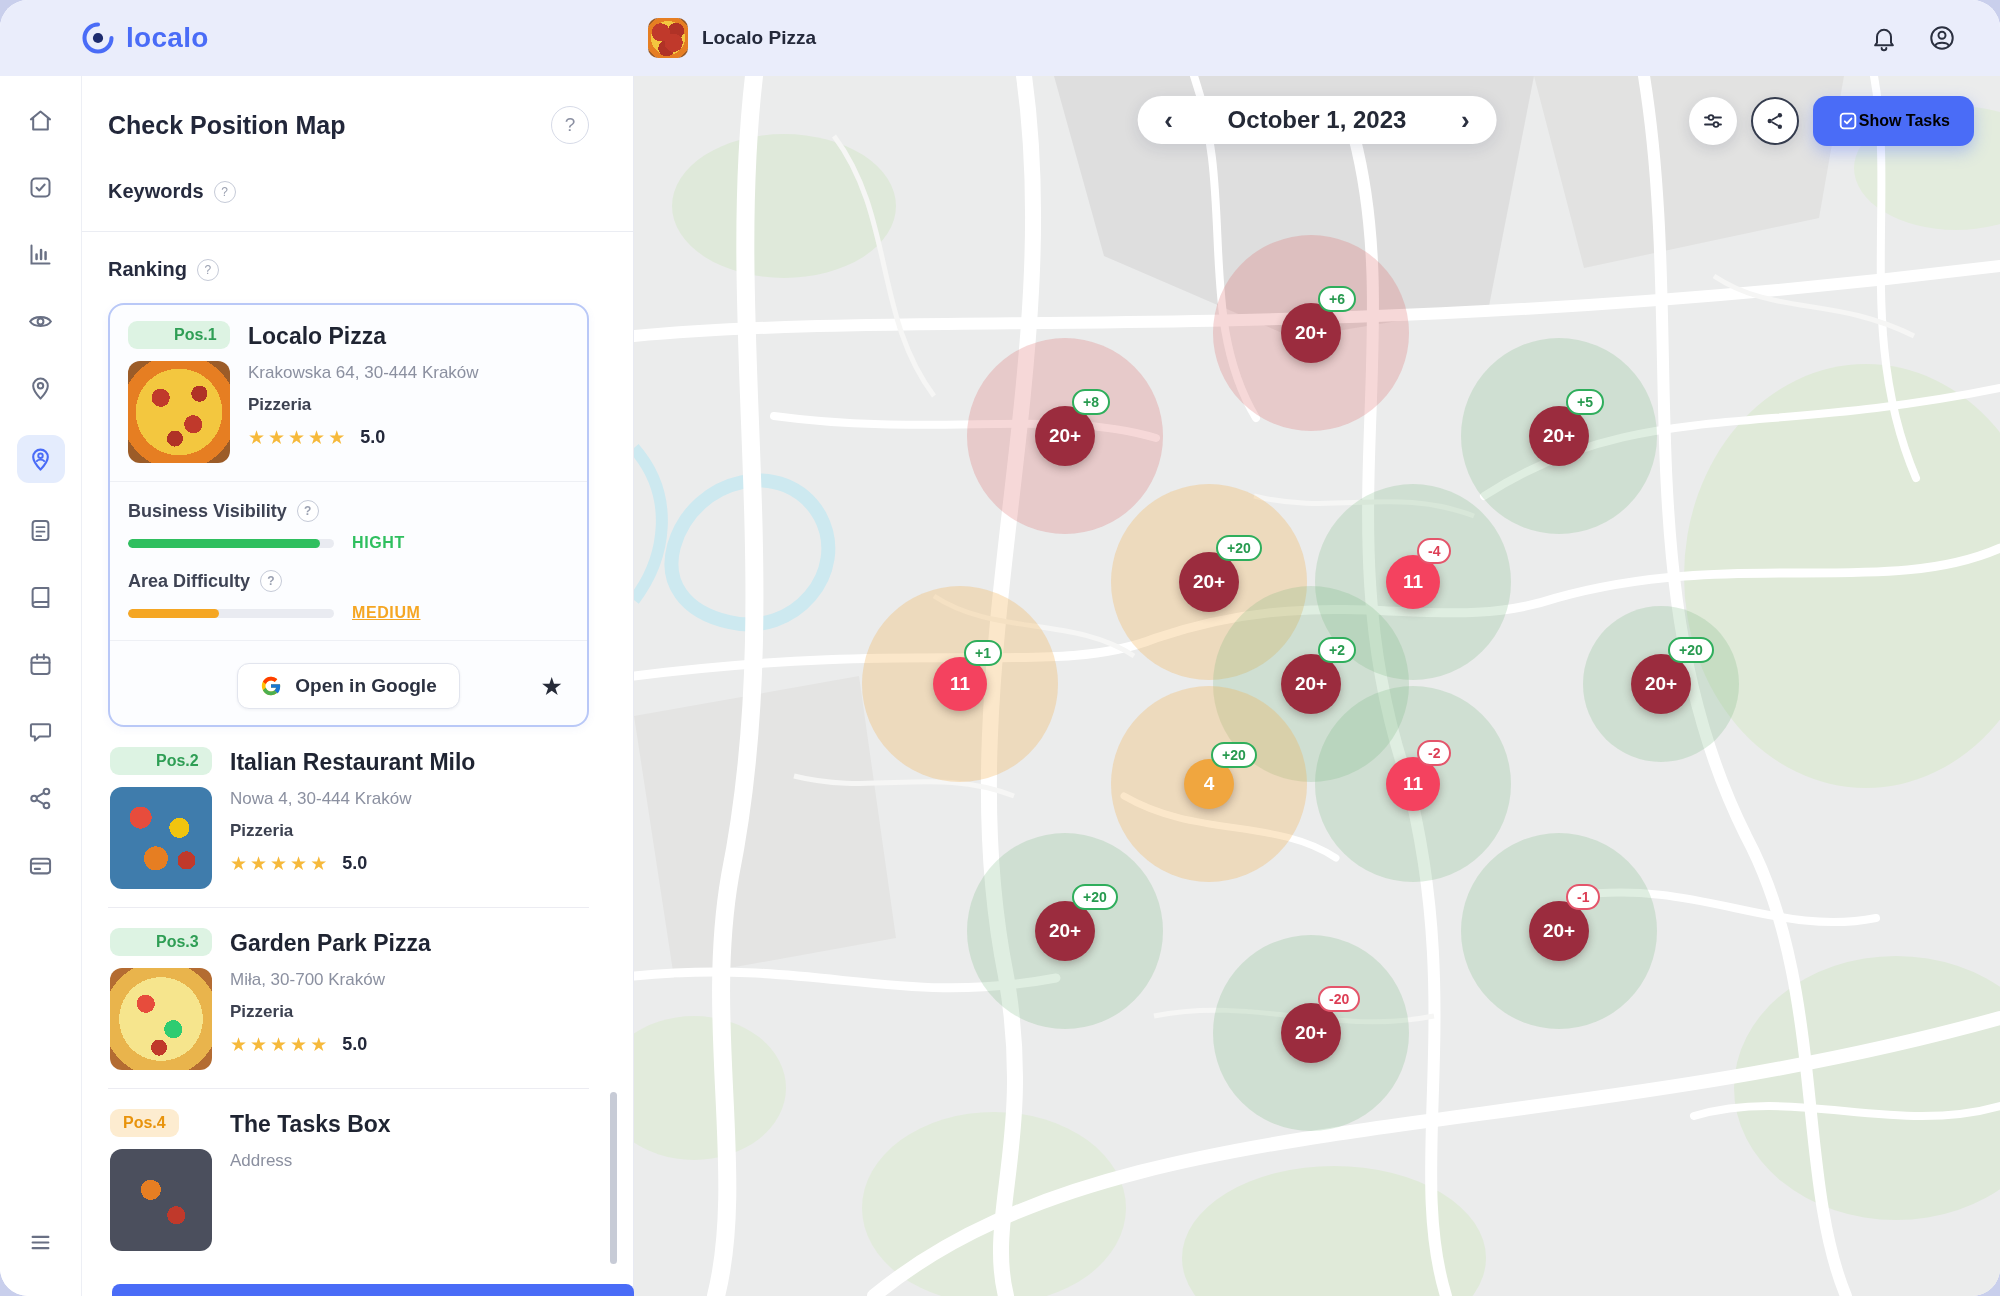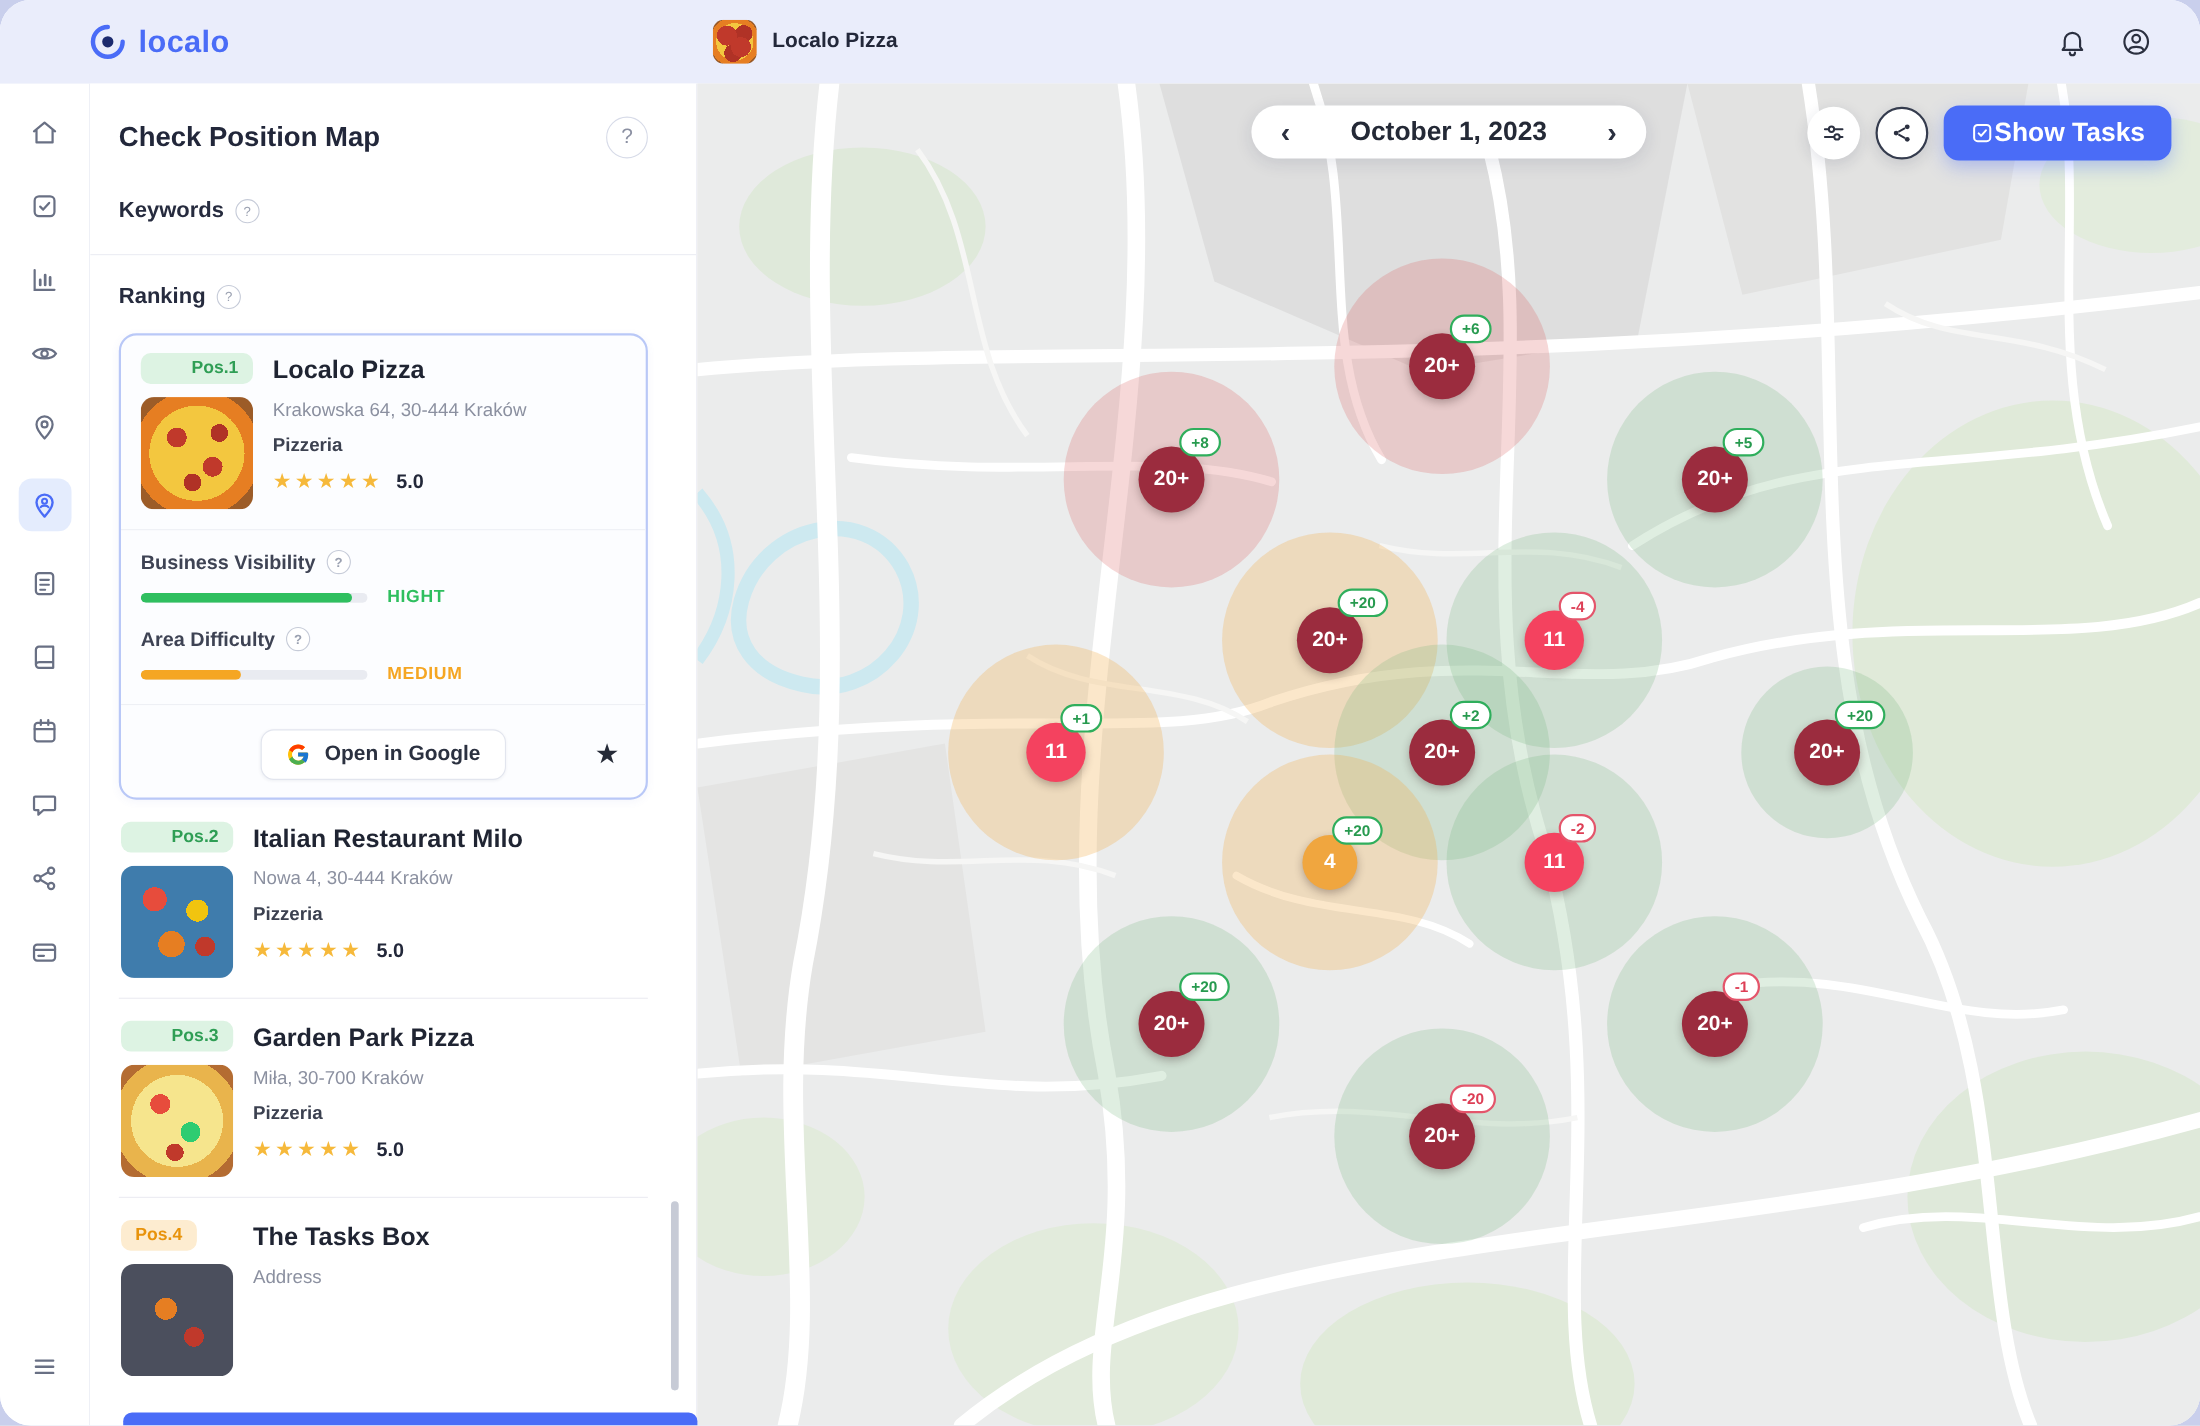--- a/index.html
+++ b/index.html
@@ -87,21 +87,21 @@
   .metric { margin-top:2px; }
   .metric + .metric { margin-top:18px; }
   .metric-label-row { display:flex; align-items:center; gap:10px; font-size:18px; font-weight:600; color:#3e4354; }
   .metric-bar-row { display:flex; align-items:center; margin-top:12px; }
   .bar-track { width:206px; height:9px; border-radius:6px; background:#e9ebf1; overflow:hidden; }
   .bar-fill { height:100%; border-radius:6px; }
   .bar-green { background:#2fbf5f; }
   .bar-orange { background:#f5a623; }
   .metric-value { margin-left:18px; font-size:16px; font-weight:800; letter-spacing:.6px; }
   .metric-value.green { color:#2fbf5f; }
-  .metric-value.orange { color:#f5a623; }
+  .metric-value.orange { color:#f5a623;text-decoration:underline; }
 
   .card-footer { position:relative; display:flex; justify-content:center; align-items:center; margin-top:4px; padding:4px 0 2px; }
   .google-btn { display:inline-flex; align-items:center; gap:13px; background:#fff; border:1px solid #e2e5ee; border-radius:12px; padding:11px 22px; font-size:19px; font-weight:600; color:#2b3140; cursor:pointer; box-shadow:0 1px 3px rgba(25,35,70,.06); font-family:"Liberation Sans",sans-serif; }
   .fav-star { position:absolute; right:6px; font-size:25px; color:#262b38; cursor:pointer; }
 
   .rank-list-card { padding:20px 2px 18px; border-bottom:1px solid #ececf2; }
   .rank-list-card:first-of-type { margin-top:6px; }
 
   .panel-scroll-thumb { position:absolute; right:16px; top:1016px; width:7px; height:172px; border-radius:4px; background:#c7cbd6; }
 
@@ -123,21 +123,21 @@
   .badge-pos { color:#279a4f; border:2px solid #2fae5c; }
   .badge-neg { color:#dd3e55; border:2px solid #e4556b; }
 
   .date-pill { position:absolute; top:20px; left:50%; transform:translateX(-50%); height:48px; background:#fff; border-radius:26px; box-shadow:0 4px 16px rgba(25,35,70,.12); display:flex; align-items:center; gap:8px; padding:0 14px; }
   .date-nav { width:34px; height:34px; border:none; background:transparent; font-size:26px; font-weight:700; color:#2b3040; cursor:pointer; line-height:1; }
   .date-label { font-size:24px; font-weight:700; color:#242936; padding:0 34px; }
 
   .map-controls { position:absolute; top:20px; right:26px; display:flex; align-items:center; gap:14px; }
   .circle-btn { width:48px; height:48px; border-radius:50%; background:#fff; border:none; box-shadow:0 4px 14px rgba(25,35,70,.14); display:grid; place-items:center; cursor:pointer; }
   .circle-btn.ringed { border:2px solid #353c4e; }
-  .show-tasks-btn { height:50px; display:inline-flex; align-items:center; background:#4a6cf7; color:#ffffff; border:none; border-radius:14px; padding:0 24px; font-size:24px; font-weight:700; cursor:pointer; box-shadow:0 6px 16px rgba(74,108,247,.35); font-family:"Liberation Sans",sans-serif; }
+  .show-tasks-btn { height:50px; display:inline-flex; align-items:center; background:#4a6cf7; color:#000000; border:none; border-radius:14px; padding:0 24px; font-size:16px; font-weight:700; cursor:pointer; box-shadow:0 6px 16px rgba(74,108,247,.35); font-family:"Liberation Sans",sans-serif; }
 
   .bottom-blue-bar { position:absolute; left:112px; bottom:0; width:522px; height:12px; background:#4a6cf7; border-radius:8px 8px 0 0; }
 </style>
 </head>
 <body>
 
 <div class="app">
 
   <div class="header">
     <div class="brand">

